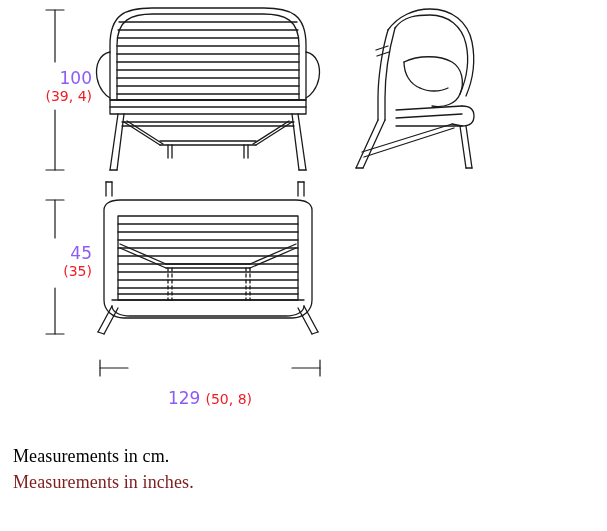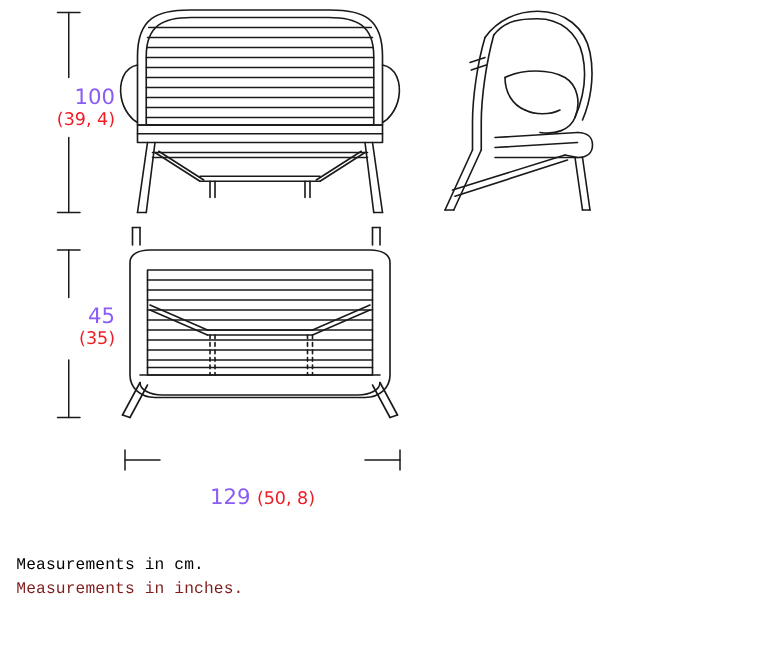--- a/index.html
+++ b/index.html
@@ -63,22 +63,22 @@
   #width-dim-label .in-text {
     display: inline;
   }
   .legend {
     position: absolute;
     left: 13px;
     top: 443px;
     line-height: 1.45;
   }
   .legend div {
-    font-size: 13px;
-    font-family: Liberation Mono, monospace;
+    font-size: 18px;
+    font-family: Liberation Serif, serif;
     letter-spacing: 0.1px;
   }
   .legend .cm-text { color: #000000; }
   .legend .in-text { color: #7f1d1d; }
 </style>
 </head>
 <body>
 
 <div class="stage">
 

